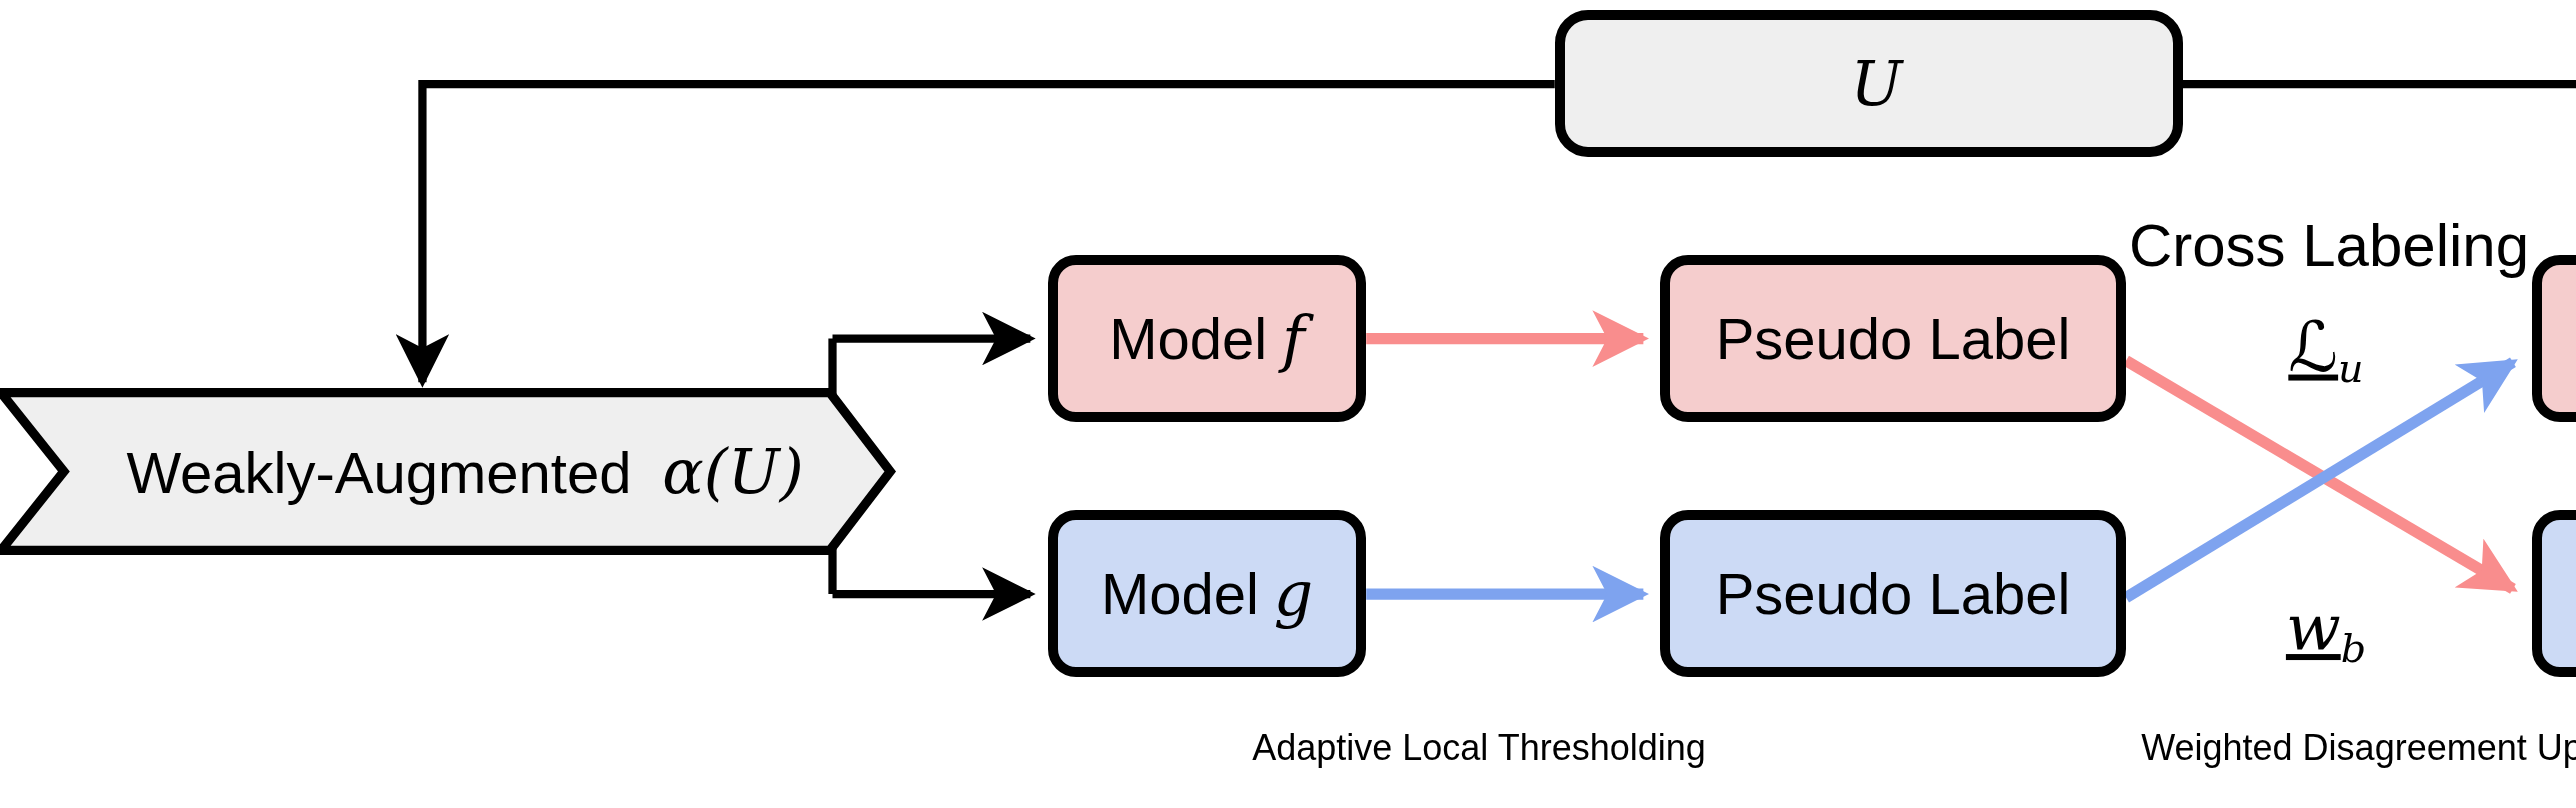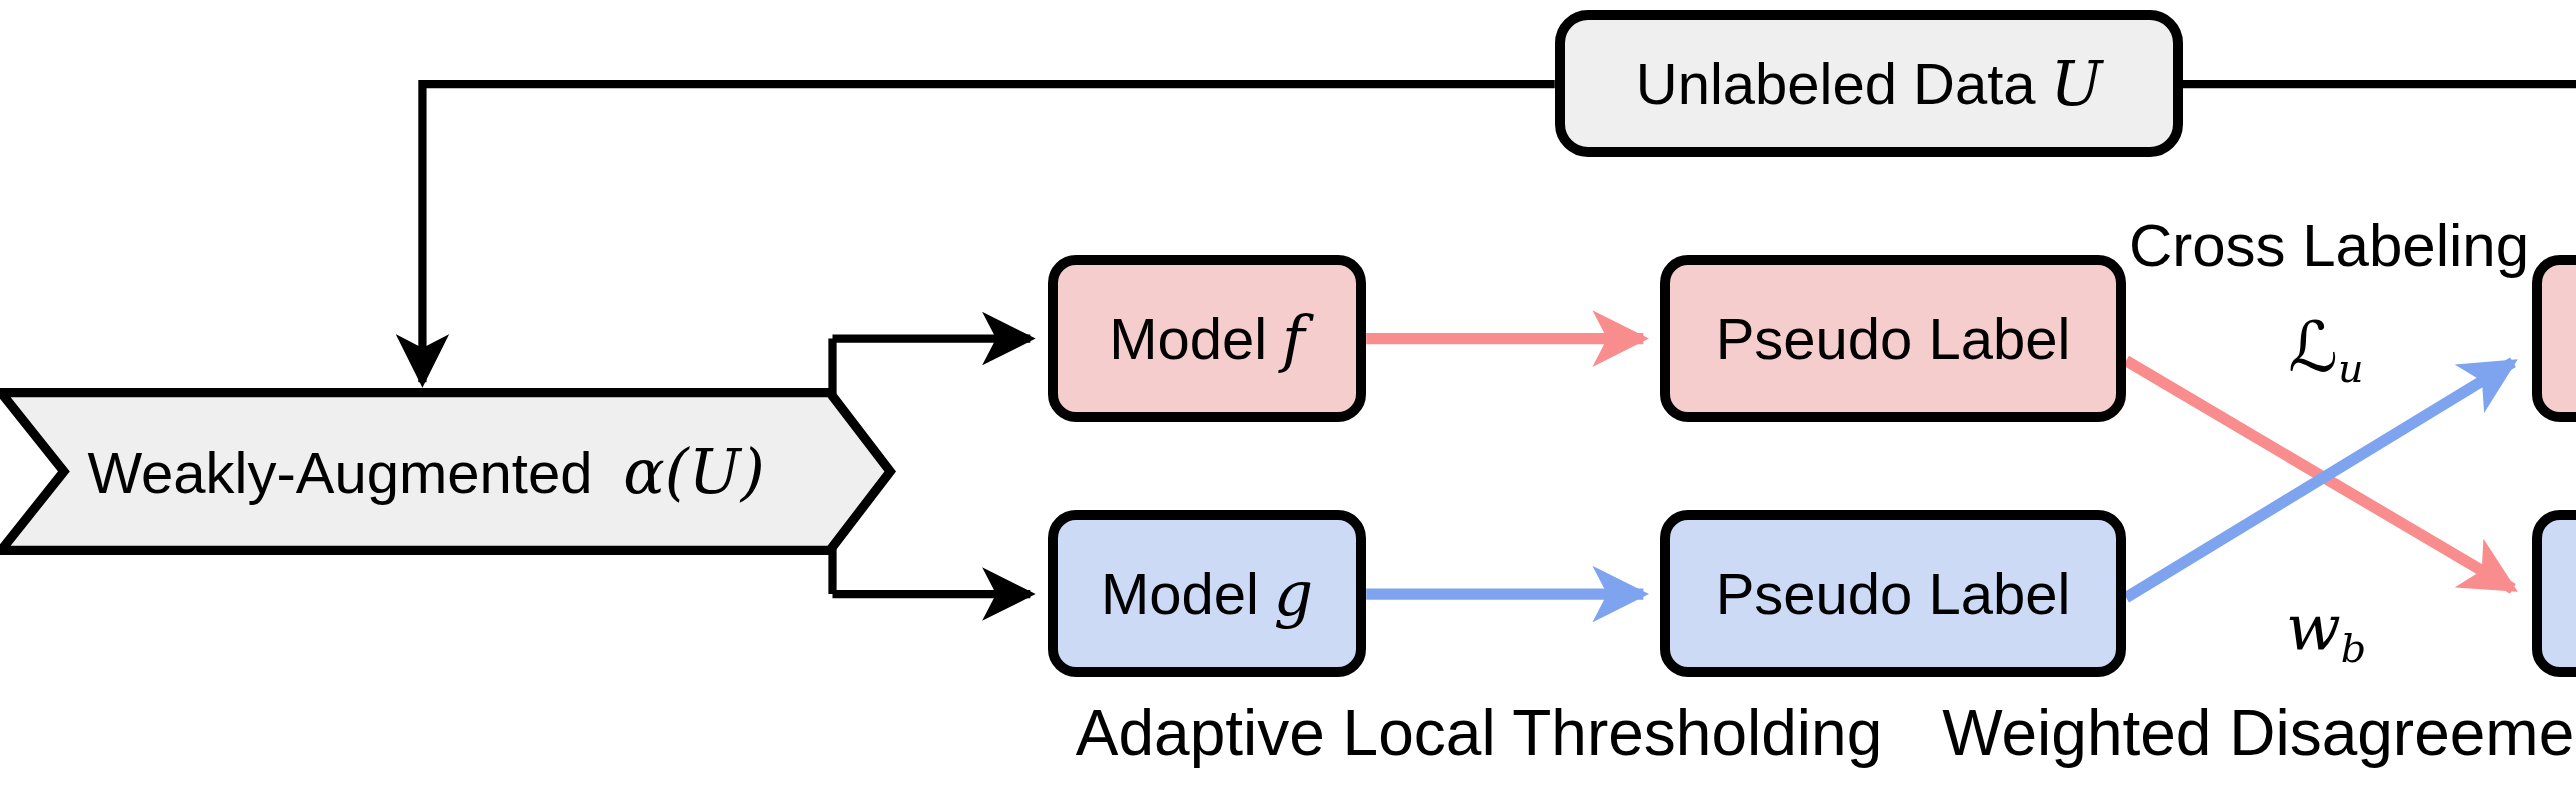--- a/index.html
+++ b/index.html
@@ -14,23 +14,23 @@
   .fill-blue{background:#ccdaf5;}
   .fill-gray{background:#efefef;}
   .math{font-family:"DejaVu Serif",serif;font-style:italic;font-size:1.06em;}
   .mathgap{margin-left:0.24em;}
   .script{font-family:"DejaVu Sans","DejaVu Serif",sans-serif;font-style:normal;}
   .sub{font-family:"DejaVu Serif",serif;font-style:italic;font-size:0.62em;vertical-align:-0.30em;}
   .paren{font-family:"DejaVu Serif",serif;font-style:normal;}
   
   .label{position:absolute;transform:translate(-50%,-50%);white-space:nowrap;}
   .banner-label{font-size:58px;}
-  .caption{font-size:64px;}
+  .caption{font-size:36px;margin-top:15px;}
   .note{font-size:60px;}
-  .mathlabel{font-size:64px;font-family:"DejaVu Serif",serif;}
+  .mathlabel{font-size:64px;font-family:"DejaVu Serif",serif;text-decoration:underline;}
   .loss-main{font-size:1.08em;}
 </style>
 </head>
 <body>
 
 <div class="stage">
 
   <svg class="layer" viewBox="0 0 7520 1570">
     <defs>
       <marker id="head-black" viewBox="0 0 10 10" refX="9" refY="5" markerWidth="6.5" markerHeight="6.5" orient="auto" markerUnits="strokeWidth">
@@ -60,21 +60,20 @@
     <line x1="2652" y1="1153" x2="3190" y2="1153" stroke-width="22" marker-end="url(#head-blue)" stroke="#7ea3ef"></line>
 
     <line x1="4127" y1="700" x2="4878" y2="1143" stroke-width="22" marker-end="url(#head-pink)" stroke="#f98d8d"></line>
     <line x1="4127" y1="1160" x2="4878" y2="703" stroke-width="22" marker-end="url(#head-blue)" stroke="#7ea3ef"></line>
 
     <polygon points="2,762 1611,762 1728,915 1611,1068 2,1068 124,915" stroke="#000" stroke-width="18" stroke-linejoin="miter" fill="#efefef"></polygon>
     <polygon points="7518,762 5936,762 5810,915 5936,1068 7518,1068 7396,915" stroke="#000" stroke-width="18" stroke-linejoin="miter" fill="#efefef"></polygon>
   </svg>
 
   <div class="node fill-gray" style="left:1555px;top:10.3px;width:628px;height:147px;border-radius:33px;">
-    <span>Unlabeled Data</span>
     <span class="math mathgap">U</span>
   </div>
 
   <div class="node fill-pink" style="left:1048px;top:255px;width:318px;height:167px;">
     <span>Model</span>
     <span class="math mathgap">f</span>
   </div>
 
   <div class="node fill-blue" style="left:1048px;top:510px;width:318px;height:167px;">
     <span>Model</span>
@@ -92,21 +91,21 @@
   <div class="node fill-pink" style="left:2532px;top:255px;width:330px;height:167px;">
     
     
   </div>
 
   <div class="node fill-blue" style="left:2532px;top:510px;width:330px;height:167px;">
     
     
   </div>
 
-  <div class="label banner-label" style="left:426px;top:471px;">
+  <div class="label banner-label" style="left:465px;top:471px;">
     <span>Weakly-Augmented</span>
     <span class="math mathgap">α(U)</span>
   </div>
 
   <div class="label note" style="left:2329px;top:245px;">Cross Labeling</div>
 
   <div class="label mathlabel" style="left:2326px;top:349px;">
     <span class="script loss-main">ℒ</span><span class="sub">u</span>
   </div>
 

